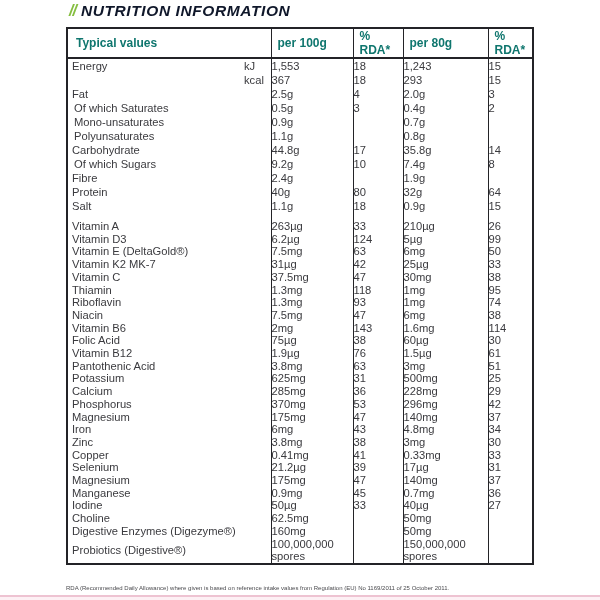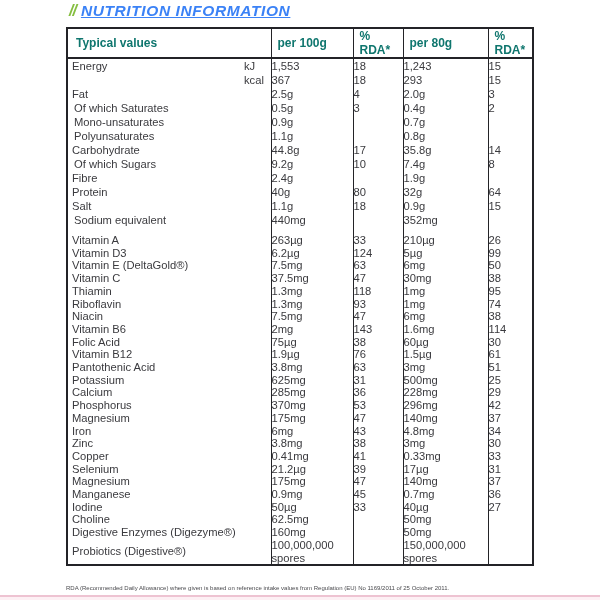--- a/index.html
+++ b/index.html
@@ -3,21 +3,21 @@
 <meta charset="utf-8">
 <style>
   html,body { margin:0; padding:0; background:#ffffff; }
   #page {
     position:relative; width:600px; height:600px; background:#ffffff;
     font-family:"Liberation Sans", sans-serif; color:#333337; overflow:hidden;
   }
   
   .title { position:absolute; left:69px; top:2px; display:flex; align-items:baseline; white-space:nowrap; }
   .slashes { color:#85be3f; font-weight:bold; font-style:italic; font-size:16px; letter-spacing:-1px; margin-right:5px; }
-  .title-text { color:#3b82f6; font-weight:bold; font-style:italic; font-size:15.5px; letter-spacing:0.6px;text-decoration:underline; }
+  .title-text { color:#0f172a; font-weight:bold; font-style:italic; font-size:15.5px; letter-spacing:0.6px; }
   
   table.nutri {
     position:absolute; left:66px; top:27px; width:468px;
     border-collapse:collapse; table-layout:fixed;
     border:2px solid #232327;
     font-size:11.2px; color:#3a3a3e;
   }
   table.nutri th, table.nutri td {
     border-right:1.5px solid #232327;
     padding:0; margin:0; vertical-align:middle;
@@ -144,27 +144,20 @@
           <td class="c-val">32g</td>
           <td class="c-val">64</td>
         </tr>
         <tr class="s1">
           <td class="c-label"><span class="label">Salt</span></td>
           <td class="c-val">1.1g</td>
           <td class="c-val">18</td>
           <td class="c-val">0.9g</td>
           <td class="c-val">15</td>
         </tr>
-        <tr class="s1">
-          <td class="c-label"><span class="label indent">Sodium equivalent</span></td>
-          <td class="c-val">440mg</td>
-          <td class="c-val"></td>
-          <td class="c-val">352mg</td>
-          <td class="c-val"></td>
-        </tr>
         <tr class="spacer">
           <td></td>
           <td></td>
           <td></td>
           <td></td>
           <td></td>
         </tr>
         <tr class="s2">
           <td class="c-label"><span class="label">Vitamin A</span></td>
           <td class="c-val">263µg</td>
@@ -180,20 +173,27 @@
           <td class="c-val">99</td>
         </tr>
         <tr class="s2">
           <td class="c-label"><span class="label">Vitamin E (DeltaGold®)</span></td>
           <td class="c-val">7.5mg</td>
           <td class="c-val">63</td>
           <td class="c-val">6mg</td>
           <td class="c-val">50</td>
         </tr>
         <tr class="s2">
+          <td class="c-label"><span class="label">Vitamin K2 MK-7</span></td>
+          <td class="c-val">31µg</td>
+          <td class="c-val">42</td>
+          <td class="c-val">25µg</td>
+          <td class="c-val">33</td>
+        </tr>
+        <tr class="s2">
           <td class="c-label"><span class="label">Vitamin C</span></td>
           <td class="c-val">37.5mg</td>
           <td class="c-val">47</td>
           <td class="c-val">30mg</td>
           <td class="c-val">38</td>
         </tr>
         <tr class="s2">
           <td class="c-label"><span class="label">Thiamin</span></td>
           <td class="c-val">1.3mg</td>
           <td class="c-val">118</td>

